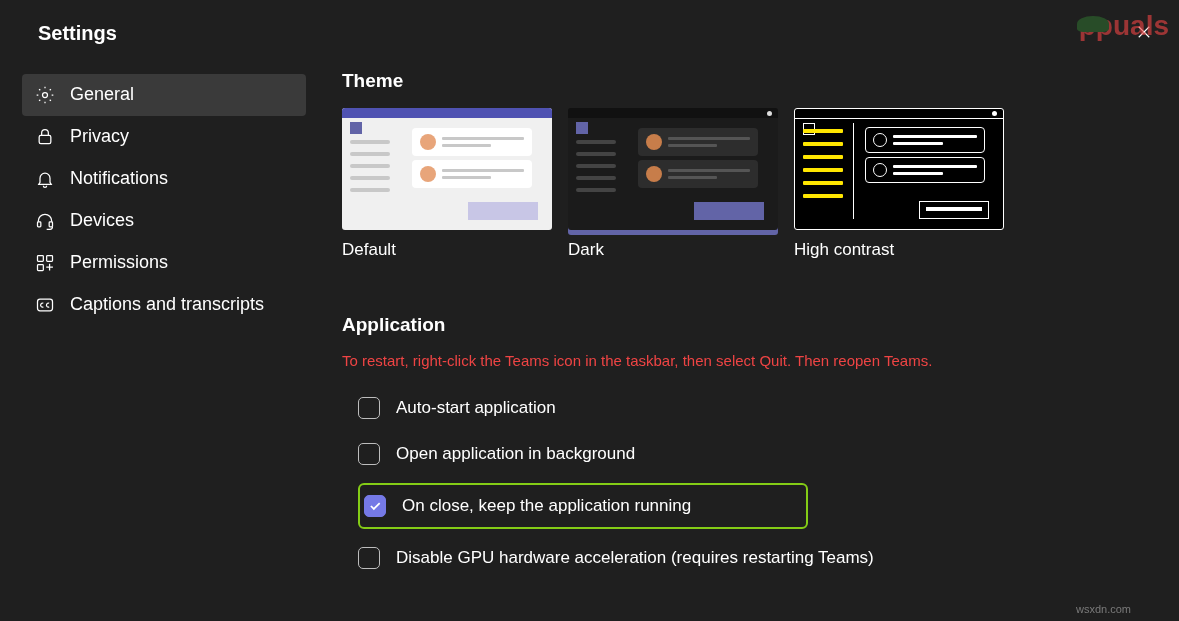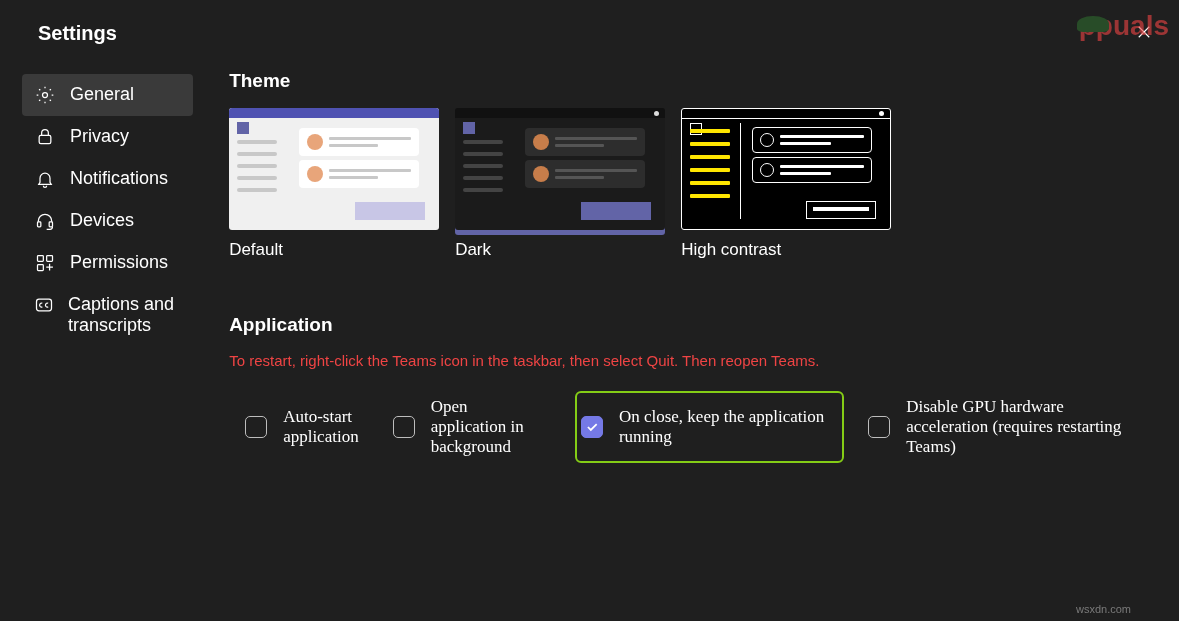--- a/index.html
+++ b/index.html
@@ -85,21 +85,21 @@
   .preview-hc .pv-msg { position:absolute; border:1px solid #fff; border-radius:4px; padding:5px 7px; display:flex; gap:6px; align-items:center;}
   .preview-hc .pv-msg.m1 { top:18px; left:70px; width:120px; }
   .preview-hc .pv-msg.m2 { top:48px; left:70px; width:120px; }
   .preview-hc .pv-msg .av { width:14px; height:14px; border-radius:50%; border:1px solid #fff;}
   .preview-hc .pv-msg .lines { flex:1; display:flex; flex-direction:column; gap:4px;}
   .preview-hc .pv-msg .lines div { height:3px; background:#fff; border-radius:1px;}
   .preview-hc .pv-reply { position:absolute; bottom:10px; right:14px; width:70px; height:18px; border:1px solid #fff;}
   .preview-hc .pv-reply::before{content:""; position:absolute; top:5px; left:6px; right:6px; height:4px; background:#fff;}
 
   .app-desc { font-size: 15px; color: #ef4444; margin-bottom: 22px; }
-  .options { display: flex; flex-direction: row; gap: 24px; padding-left: 16px; font-family: Liberation Serif, serif; }
+  .options { display: flex; flex-direction: column; gap: 12px; padding-left: 16px; }
   .option-row {
     display: flex; align-items: center; gap: 16px;
     padding: 6px 10px 6px 0; font-size: 17px;
     border-radius: 6px;
   }
   .option-row.highlighted {
     border: 2px solid #84cc16;
     padding: 10px 14px 10px 4px;
     width: 450px;
   }

